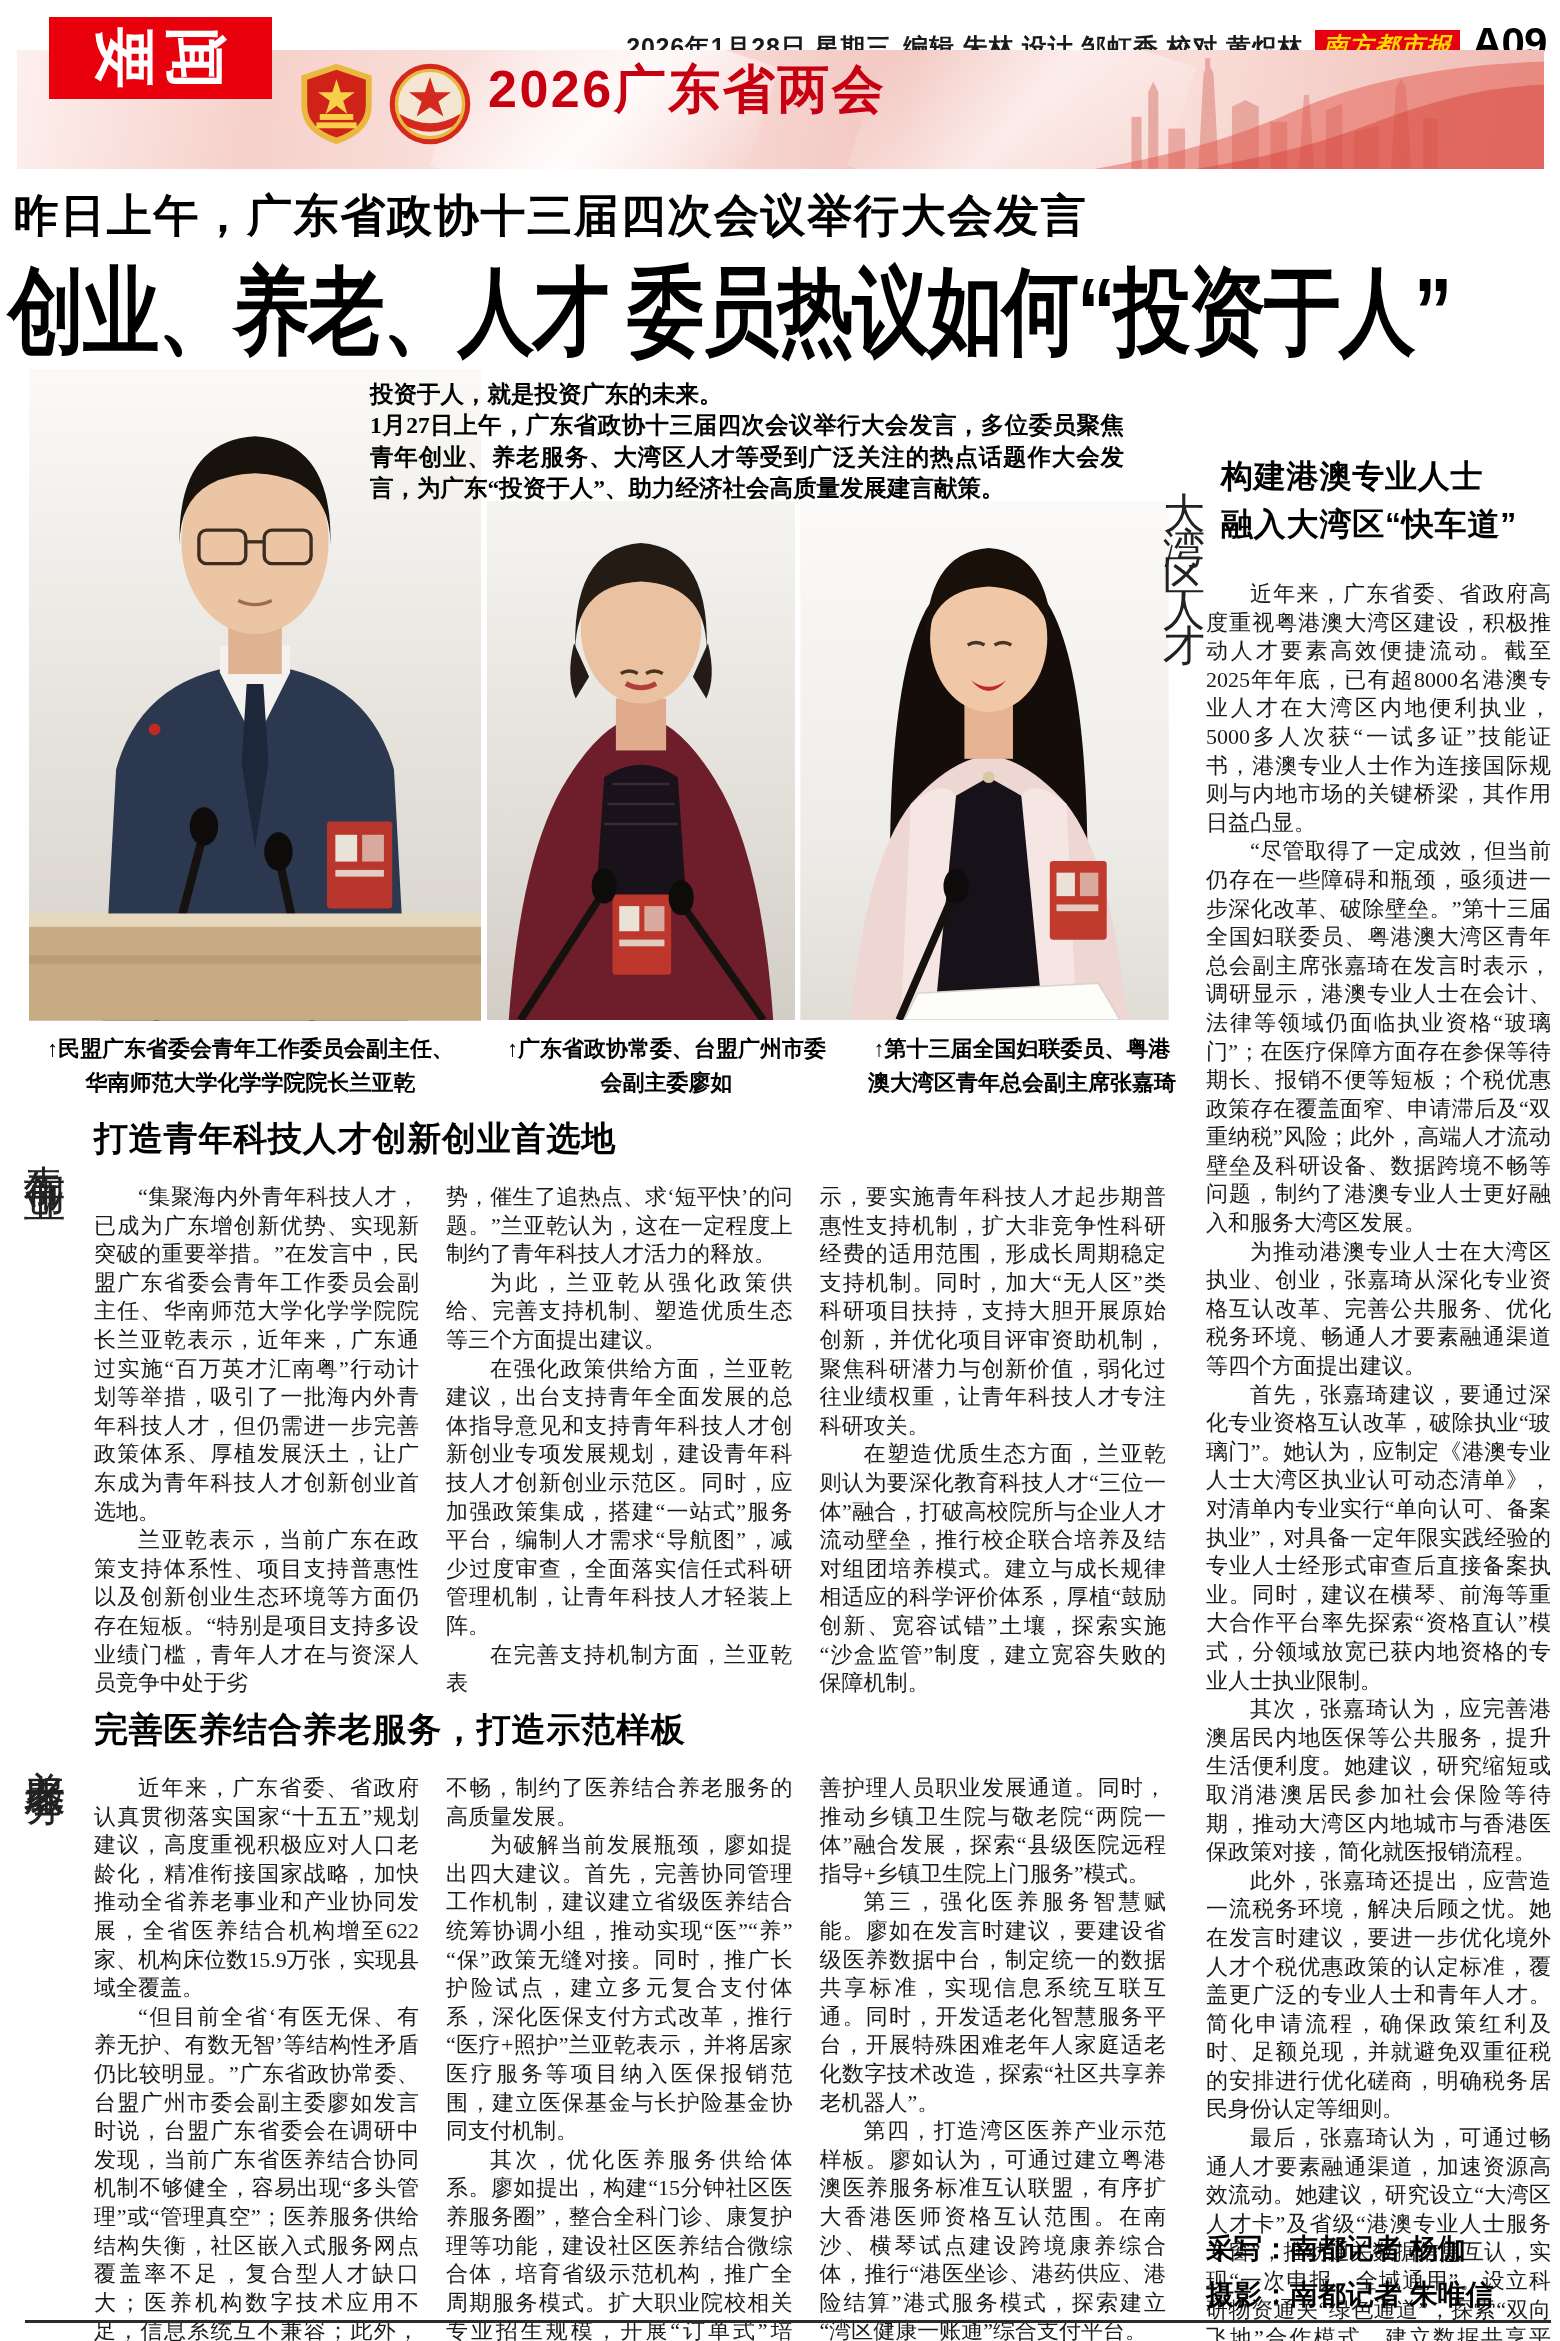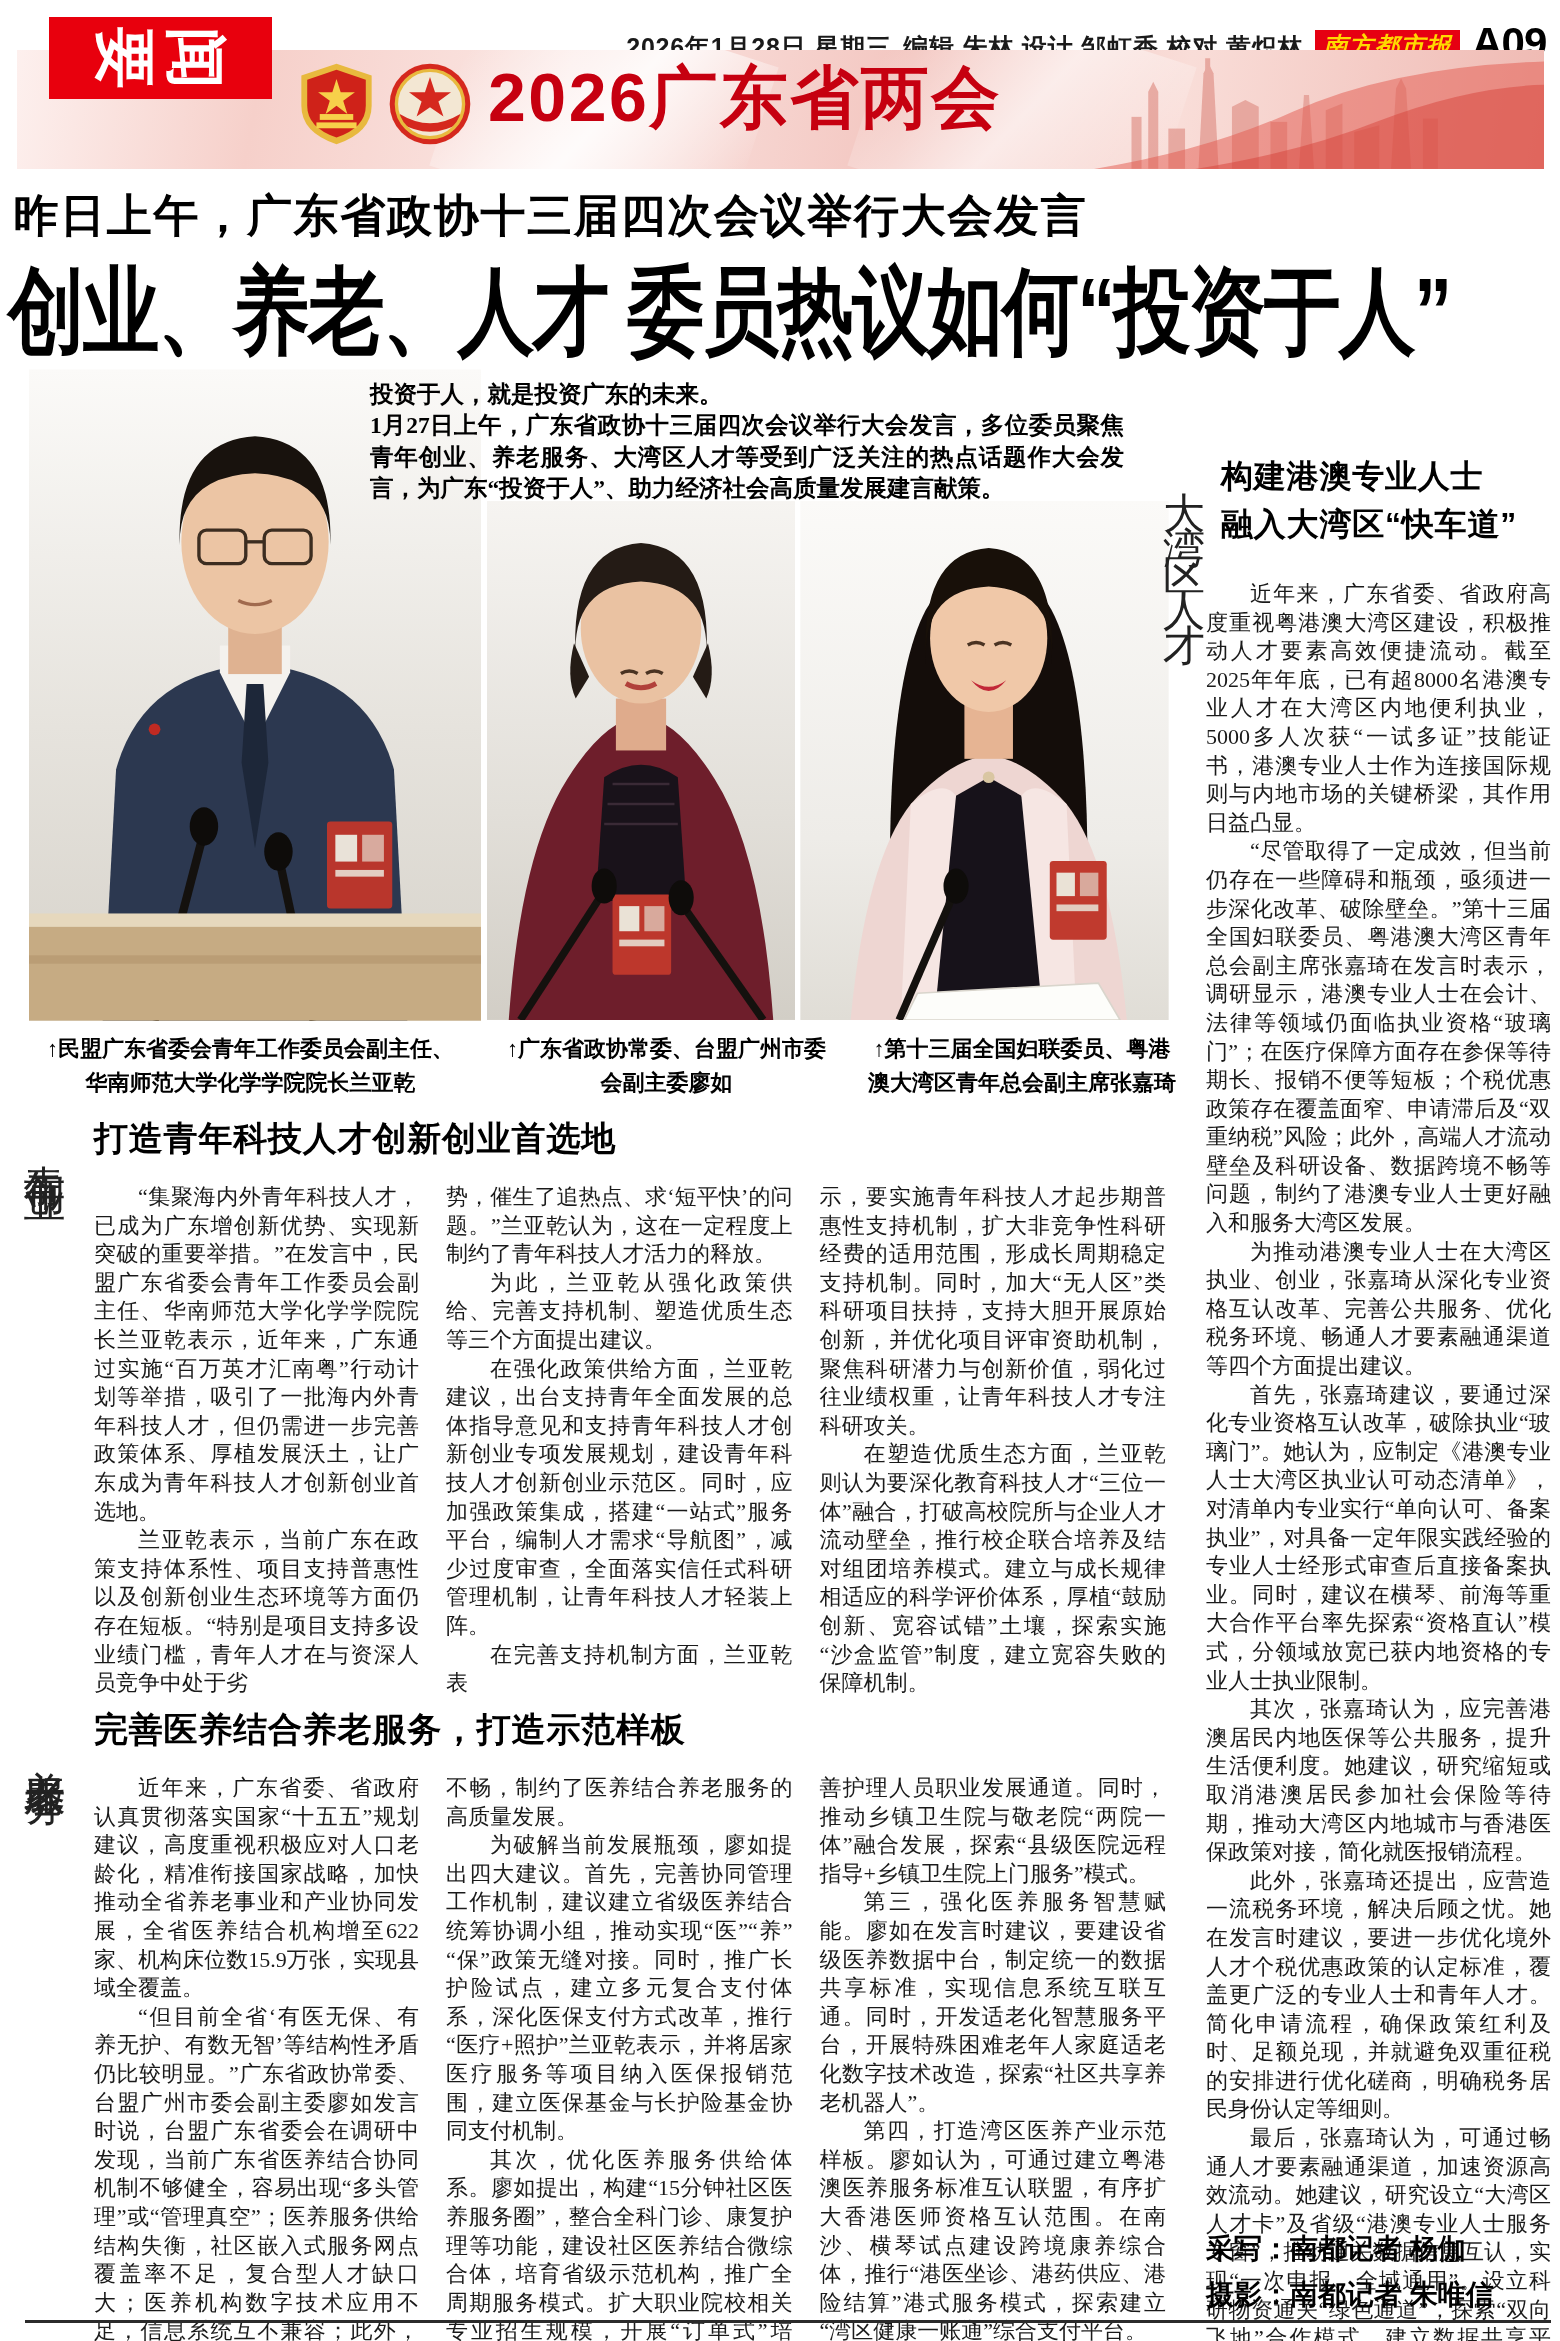--- a/index.html
+++ b/index.html
@@ -17,21 +17,21 @@
           display:flex;align-items:center;justify-content:center;gap:8.4px;z-index:5;}
   .yaowen span{color:#fff;font-size:62px;font-weight:900;line-height:1;transform:rotate(90deg);}
 
   
   .banner{position:absolute;left:17px;top:50px;width:1527px;height:119px;overflow:hidden;
           background:linear-gradient(100deg,#fdf0ee 0%,#f6d0ca 16%,#fbe7e4 36%,#f3c6c0 58%,#f9ddd8 76%,#efb9b2 100%);}
   .banner .streak{position:absolute;top:-34px;width:302px;height:201px;
           background:linear-gradient(115deg,rgba(255,255,255,0) 10%,rgba(255,255,255,.85) 50%,rgba(255,255,255,0) 90%);
           transform:rotate(18deg);}
   .emblems{position:absolute;left:281px;top:11.7px;display:flex;align-items:center;gap:13.4px;}
-  .banner-title{position:absolute;left:471px;top:13.4px;font-size:68px;font-weight:900;
+  .banner-title{position:absolute;left:471px;top:13.4px;font-size:52px;font-weight:900;
           color:#c60010;letter-spacing:2.5px;line-height:1;white-space:nowrap;}
   .skyline{position:absolute;left:1081px;bottom:0;opacity:.75;}
   .ribbon{position:absolute;right:0;bottom:-3.4px;opacity:.9;}
 
   
   .kicker{position:absolute;left:13.4px;top:186px;font-size:45px;font-weight:700;color:#000;
           letter-spacing:1.7px;white-space:nowrap;}
   .mainhead{position:absolute;left:8.4px;top:248px;font-size:85px;font-weight:900;color:#000;
           letter-spacing:-1.7px;white-space:nowrap;transform:scale(.9,1.12);transform-origin:left top;}
 

